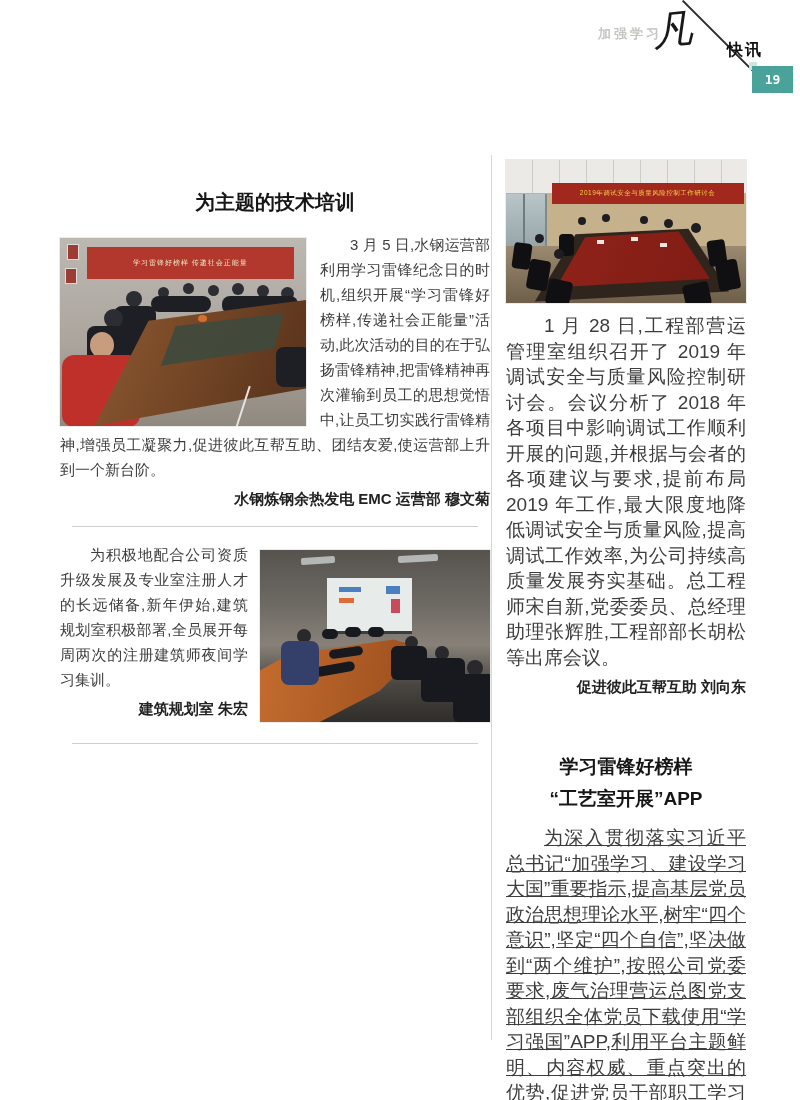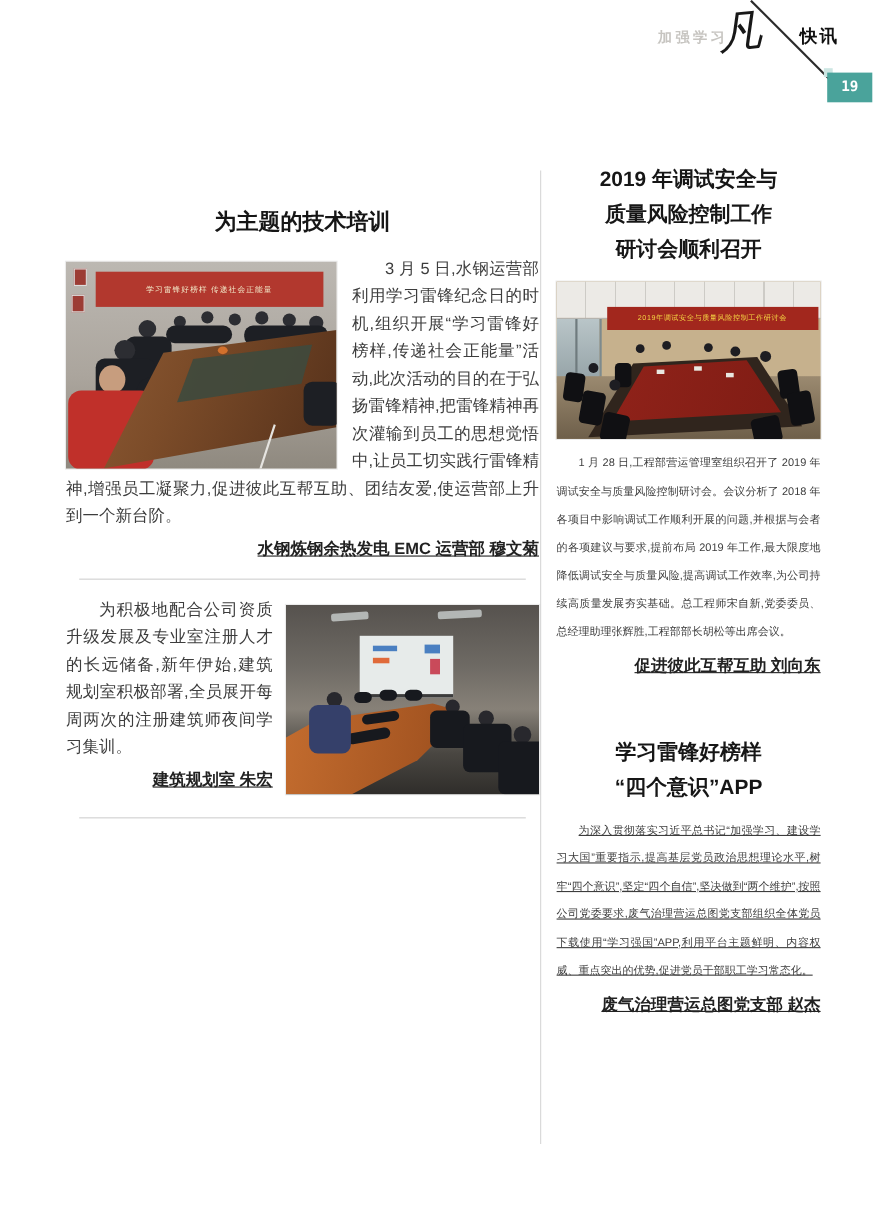--- a/index.html
+++ b/index.html
@@ -6,34 +6,34 @@
   html,body { background:#ffffff; }
   .page {
     position:relative; width:800px; height:1100px; background:#fff;
     font-family:"Liberation Sans", sans-serif; color:#3c3c3c; overflow:hidden;
   }
 
   
   .mag-name { position:absolute; left:598px; top:25px; font-size:13px; letter-spacing:3px; color:#c7c5c1; font-weight:700; }
   .logo-glyph { position:absolute; left:652px; top:10px; font-size:40px; font-family:"DejaVu Serif", serif; font-style:italic; color:#181818; transform:rotate(-6deg); line-height:1; }
   .diag-line { position:absolute; left:668px; top:35px; width:100px; height:2px; background:#2b2b2b; transform:rotate(45deg); }
-  .kuaixun { position:absolute; left:727px; top:23px; font-size:16px; font-weight:700; color:#101010; letter-spacing:2px; }
+  .kuaixun { position:absolute; left:727px; top:40px; font-size:16px; font-weight:700; color:#101010; letter-spacing:2px; }
   .page-box { position:absolute; left:752px; top:66px; width:41px; height:27px; background:#4aa39b; color:#fff; font-size:13px; font-weight:700; display:flex; align-items:center; justify-content:center; font-family:"DejaVu Sans Mono", monospace; }
   .page-box-dot { position:absolute; left:749px; top:62px; width:8px; height:8px; background:#cde6e3; }
 
   
   .v-div { position:absolute; left:491px; top:155px; height:885px; border-left:1px solid #d6d6d6; }
   .col-left  { position:absolute; left:60px;  top:148px; width:430px; }
   .col-right { position:absolute; left:506px; top:148px; width:240px; }
 
   h2.t-big  { font-size:20px; line-height:36px; text-align:center; color:#161616; font-weight:700; }
   h2.t-med  { font-size:19px; line-height:32px; text-align:center; color:#161616; font-weight:700; }
   p.body { font-size:15px; line-height:25px; text-align:justify; color:#3d3d3d; text-indent:2em; }
-  p.body-sm { font-size:10px; line-height:25.5px; text-align:justify; color:#3d3d3d; text-indent:2em; }
-  p.byline { font-size:15px; font-weight:700; color:#222; text-align:right; margin-top:8px;text-decoration:underline; }
+  p.body-sm { font-size:19px; line-height:25.5px; text-align:justify; color:#3d3d3d; text-indent:2em; }
+  p.byline { font-size:15px; font-weight:700; color:#222; text-align:right; margin-top:8px; }
   .h-div { clear:both; border-top:1px solid #cfcfcf; margin:17px 12px 15px 12px; }
   .clearfix::after { content:""; display:block; clear:both; }
 
   
   .photo { position:relative; overflow:hidden; box-shadow:0 0 0 1px rgba(0,0,0,.08); }
   .photo * { position:absolute; }
 
   .photo1 { float:left; width:246px; height:188px; margin:6px 14px 4px 0;
             background:linear-gradient(#bcb8b2 0%, #aba59d 55%, #8f897f 100%); }
   .p1-banner { left:11%; top:5%; width:84%; height:17%; background:#b2382e;
@@ -171,25 +171,20 @@
     </div>
 
     <div class="h-div"></div>
 
 
   </div>
 
   <div class="col-right">
 
     <div>
-      <h2 class="t-med">
-        <span>2019 年调试安全与</span><br>
-        <span>质量风险控制工作</span><br>
-        <span>研讨会顺利召开</span>
-      </h2>
       <div class="photo photo3">
         <div class="p3-ceiling"></div>
         <div class="p3-window"></div>
         <div class="p3-mull"></div>
         <div class="p3-banner">
             <span>2019年调试安全与质量风险控制工作研讨会</span>
           </div>
         <div class="p3-floor"></div>
         <div class="p3-tbase"></div>
         <div class="p3-cloth"></div>
@@ -212,20 +207,20 @@
         <div class="p3-head" style="left:20%; top:62%; width:10px; height:10px;"></div>
       </div>
       <p class="body-sm">1 月 28 日,工程部营运管理室组织召开了 2019 年调试安全与质量风险控制研讨会。会议分析了 2018 年各项目中影响调试工作顺利开展的问题,并根据与会者的各项建议与要求,提前布局 2019 年工作,最大限度地降低调试安全与质量风险,提高调试工作效率,为公司持续高质量发展夯实基础。总工程师宋自新,党委委员、总经理助理张辉胜,工程部部长胡松等出席会议。</p>
       <p class="byline">促进彼此互帮互助 刘向东</p>
     </div>
 
     <div style="margin-top:22px;">
       <h2 class="t-med">
         <br>
         <span>学习雷锋好榜样</span><br>
-        <span>“四个意识”APP</span>
+        <span>“工艺室开展”APP</span>
       </h2>
       <p class="body-sm" style="margin-top:10px;text-decoration:underline;">为深入贯彻落实习近平总书记“加强学习、建设学习大国”重要指示,提高基层党员政治思想理论水平,树牢“四个意识”,坚定“四个自信”,坚决做到“两个维护”,按照公司党委要求,废气治理营运总图党支部组织全体党员下载使用“学习强国”APP,利用平台主题鲜明、内容权威、重点突出的优势,促进党员干部职工学习常态化。</p>
       <p class="byline">废气治理营运总图党支部 赵杰</p>
     </div>
 
   </div>
 </div>
 
 </body></html>

